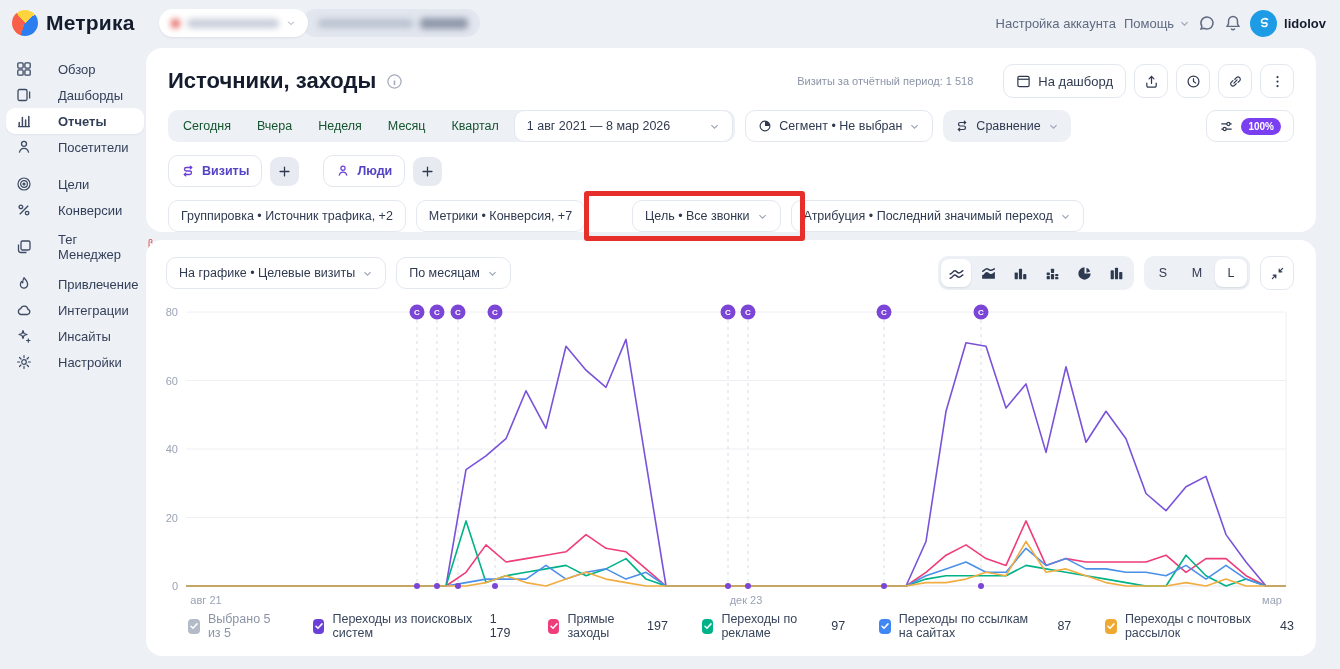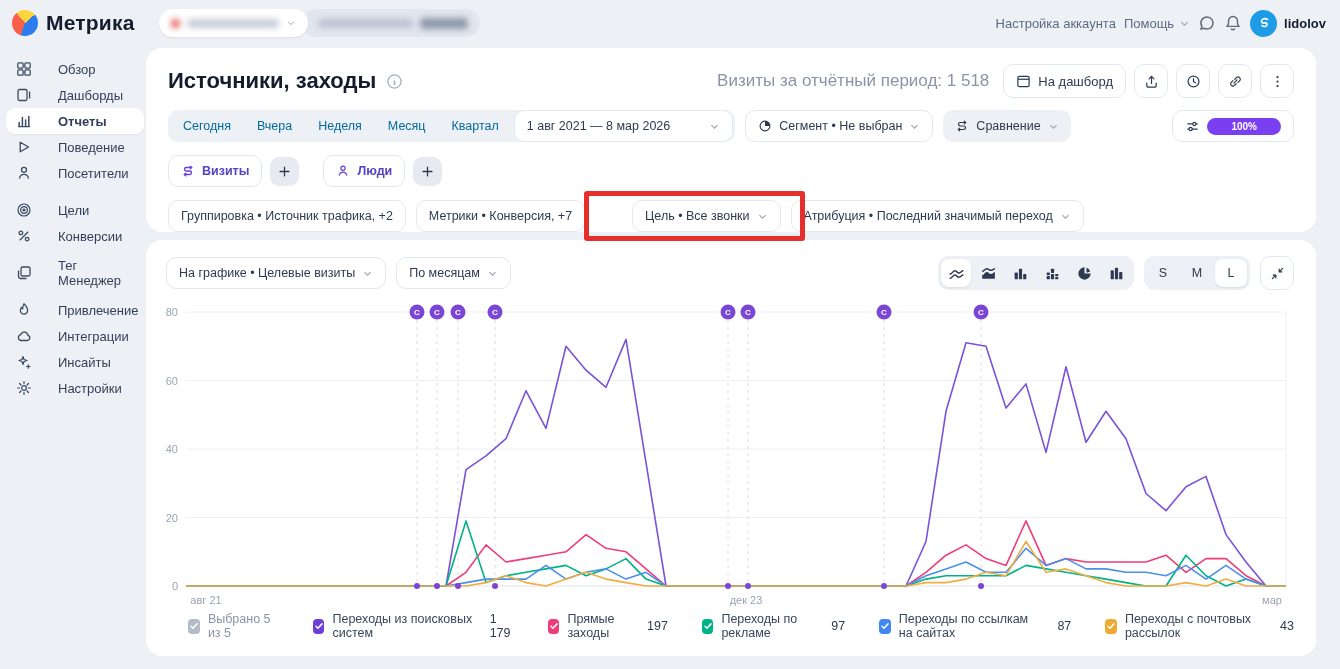--- a/index.html
+++ b/index.html
@@ -50,35 +50,35 @@
   
   .card { position:absolute; left:146px; width:1170px; background:#fff; border-radius:16px; }
   .card.header-card { top:48px; height:184px; padding:16px 22px; }
   .card.chart-card { top:240px; height:416px; padding:16px 22px 10px 20px; }
 
   
   .title-row { display:flex; align-items:center; }
   .page-title { font-size:22px; font-weight:bold; color:#141c2e; }
   .info-icon { margin-left:10px; color:#a3abbc; }
   .title-right { margin-left:auto; display:flex; align-items:center; gap:8px; }
-  .period-note { color:#8b94a7; font-size:17px; margin-right:6px; }
+  .period-note { color:#8b94a7; font-size:11px; margin-right:22px; }
   .btn { display:flex; align-items:center; gap:7px; background:#fff; border:1px solid #e3e7ef;
     border-radius:10px; height:34px; padding:0 12px; cursor:pointer; color:#2f3a50; }
   .btn.square { width:34px; justify-content:center; padding:0; }
 
   .controls-row { display:flex; align-items:center; margin-top:12px; }
   .range-group { display:flex; align-items:center; background:#edf0f5; border-radius:10px; height:32px; padding:0 2px; }
-  .range-btn { padding:0 13px; color:#0369a1; cursor:pointer; font-size:12.5px; }
+  .range-btn { padding:0 13px; color:#14532d; cursor:pointer; font-size:12.5px; }
   .pill { display:flex; align-items:center; gap:7px; height:32px; border-radius:10px; padding:0 12px;
     cursor:pointer; font-size:12.5px; white-space:nowrap; }
   .pill.white { background:#fff; border:1px solid #e3e7ef; }
   .pill.grey { background:#edf0f5; }
   .chev { color:#9aa3b5; }
   .filter-100 { margin-left:auto; }
-  .badge-100 { background:#7b3ff2; color:#fff; font-size:10px; font-weight:bold; border-radius:9px; padding:3px 24px; }
+  .badge-100 { background:#7b3ff2; color:#fff; font-size:10px; font-weight:bold; border-radius:9px; padding:3px 7px; }
 
   .metric-row { display:flex; align-items:center; gap:8px; margin-top:13px; }
   .metric-chip { color:#5343c5; font-weight:bold; }
   .plus-btn { width:29px; height:29px; border-radius:9px; background:#e7eaf1; display:flex;
     align-items:center; justify-content:center; cursor:pointer; color:#2f3a50; }
   .metric-gap { width:8px; }
 
   .chips-row { display:flex; align-items:center; gap:10px; margin-top:13px; }
   .goal-wrap { position:relative;padding-left:37px; }
   .red-annotation { position:absolute; left:-11px; top:-9px; right:-24px; bottom:-9px;
@@ -177,26 +177,20 @@
     <span>Дашборды</span>
   </div>
   <div class="side-item active">
     <svg class="ic" width="16" height="16" viewBox="0 0 16 16">
         <g fill="none" stroke="currentColor" stroke-width="1.5" stroke-linecap="round">
           <path d="M3.2 13V9.5M6.4 13V4.5M9.6 13V7M12.8 13V3.5"></path>
           <path d="M2.5 13.6h11" stroke-width="1.2"></path>
         </g>
       </svg>
     <span>Отчеты</span>
-  </div>
-  <div class="side-item">
-    <svg class="ic" width="16" height="16" viewBox="0 0 16 16">
-        <path d="M4.2 3.2l8.3 4.8-8.3 4.8z" fill="none" stroke="currentColor" stroke-width="1.3" stroke-linejoin="round"></path>
-      </svg>
-    <span>Поведение</span>
   </div>
   <div class="side-item">
     <svg class="ic" width="16" height="16" viewBox="0 0 16 16">
         <g fill="none" stroke="currentColor" stroke-width="1.3">
           <circle cx="8" cy="4.8" r="2.5"></circle>
           <path d="M3.4 13.6c.5-3 2.6-4.3 4.6-4.3s4.1 1.3 4.6 4.3"></path>
         </g>
       </svg>
     <span>Посетители</span>
     <span class="presence-dot"></span>

